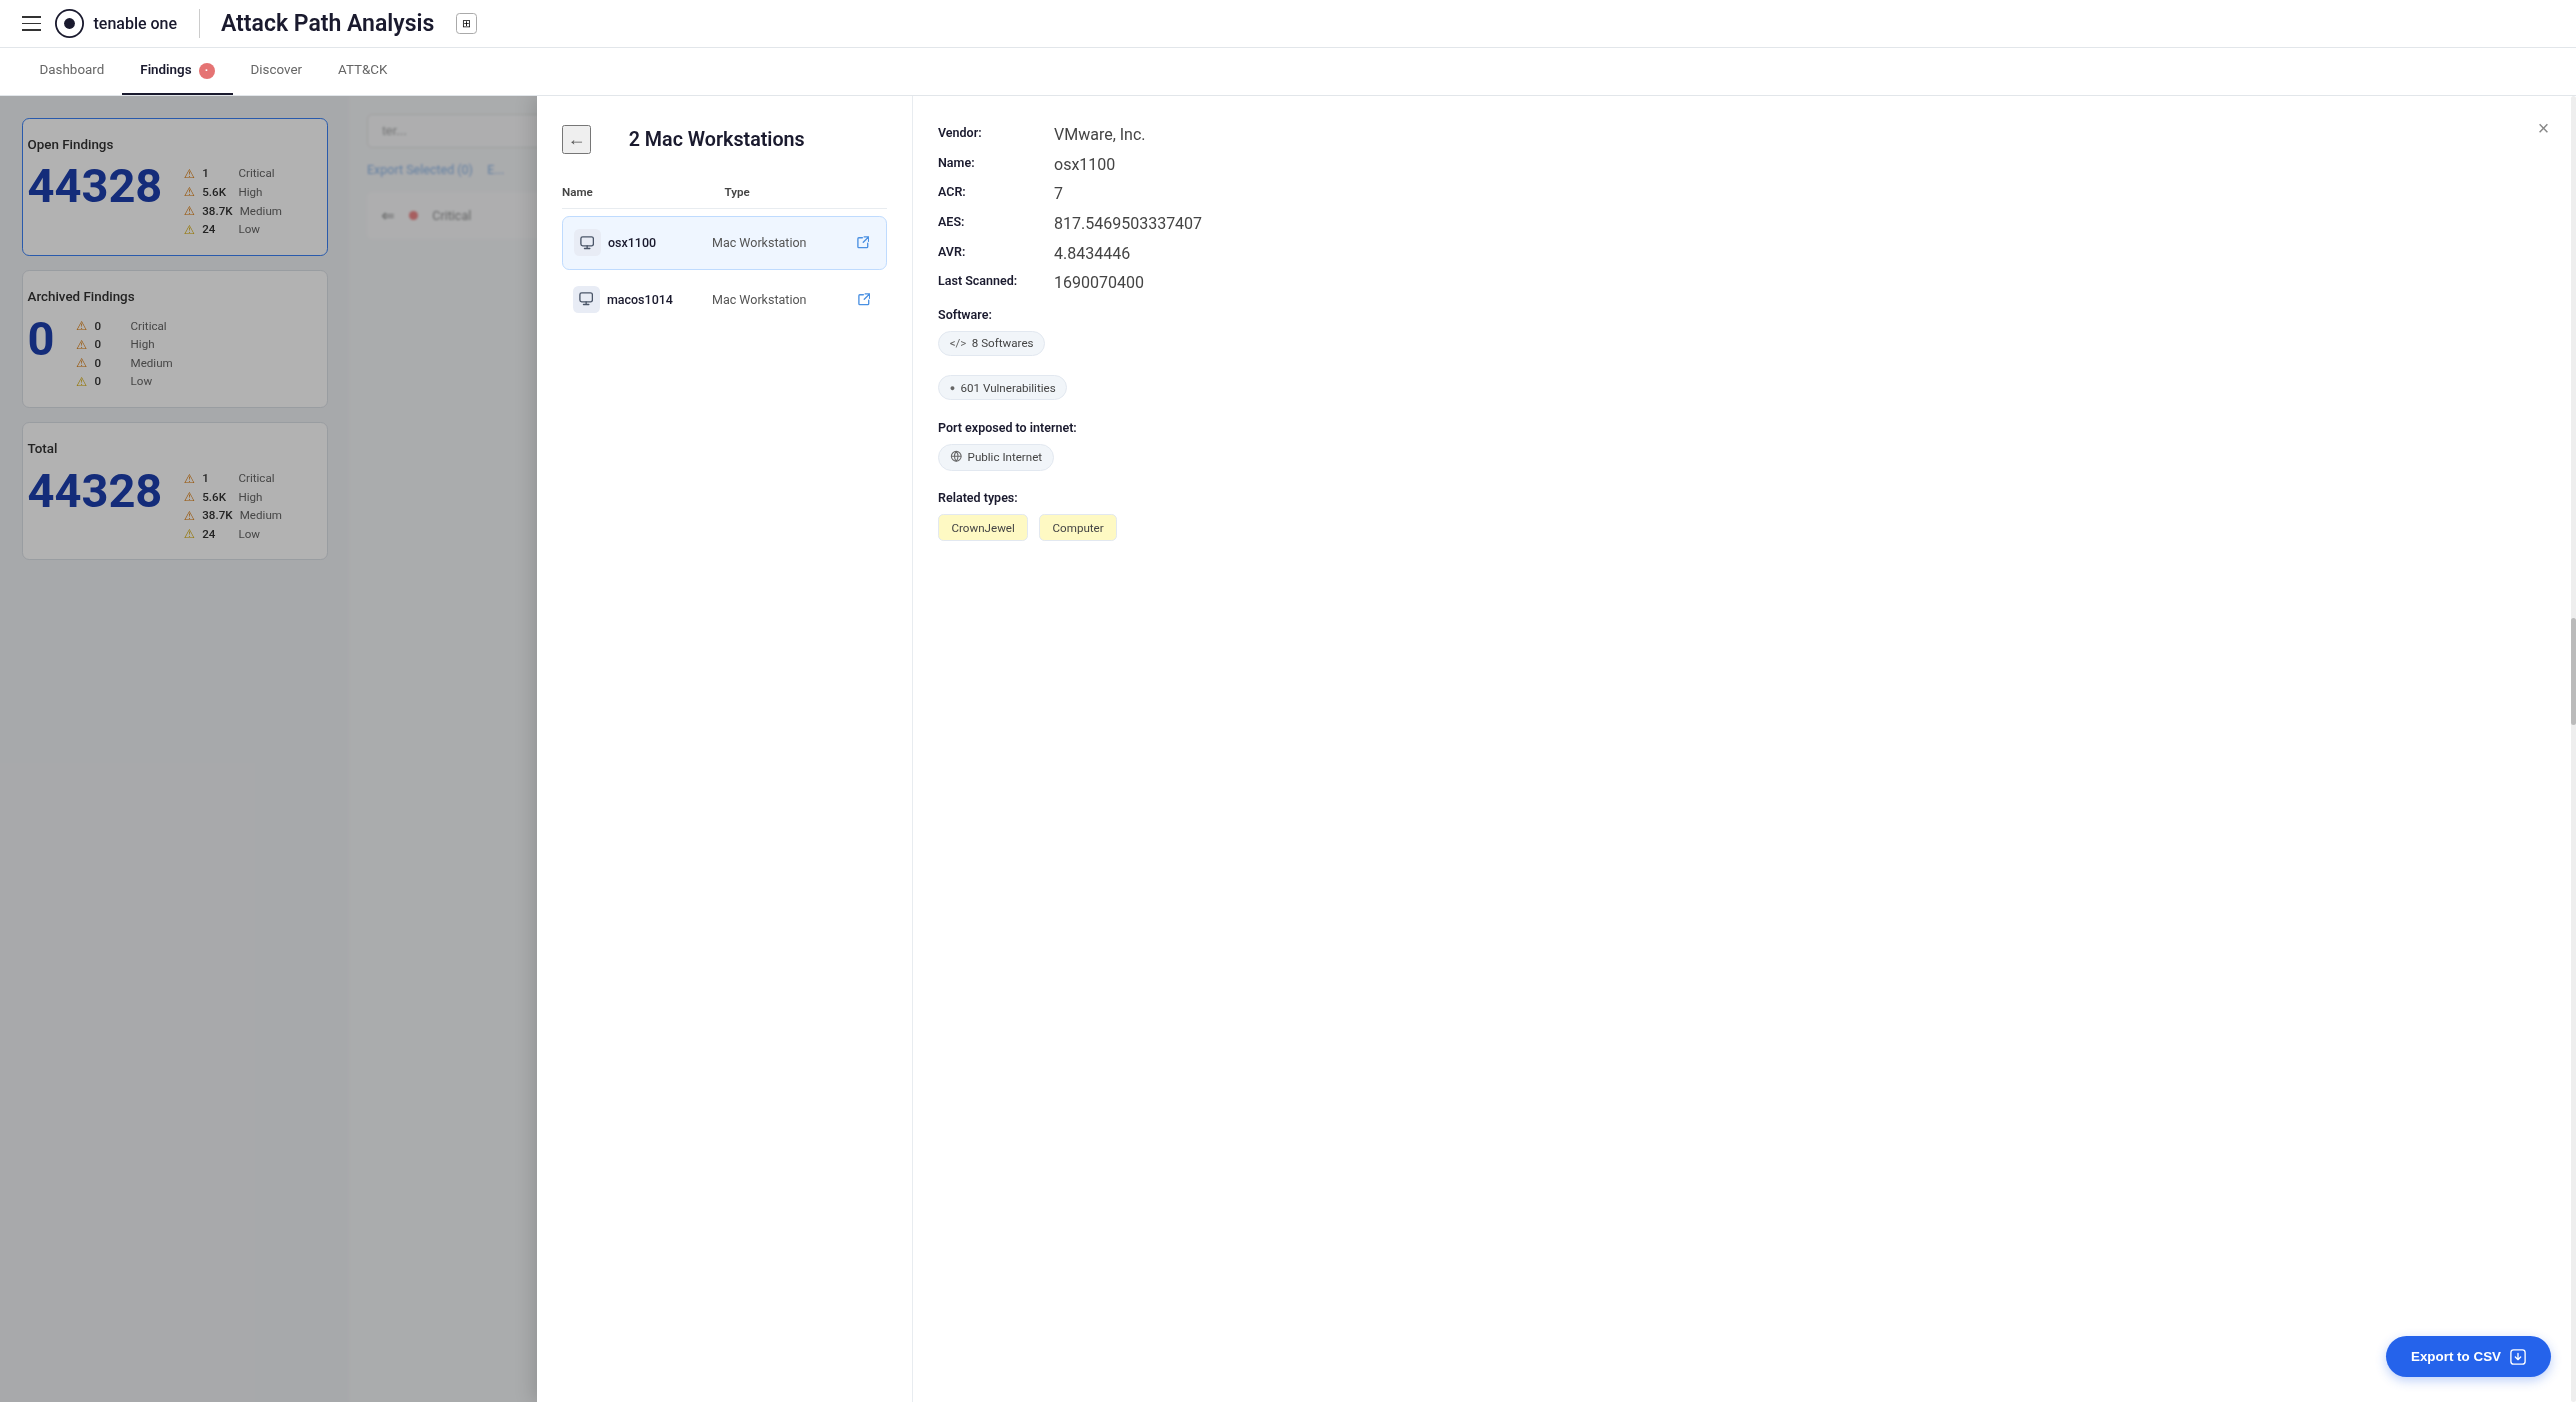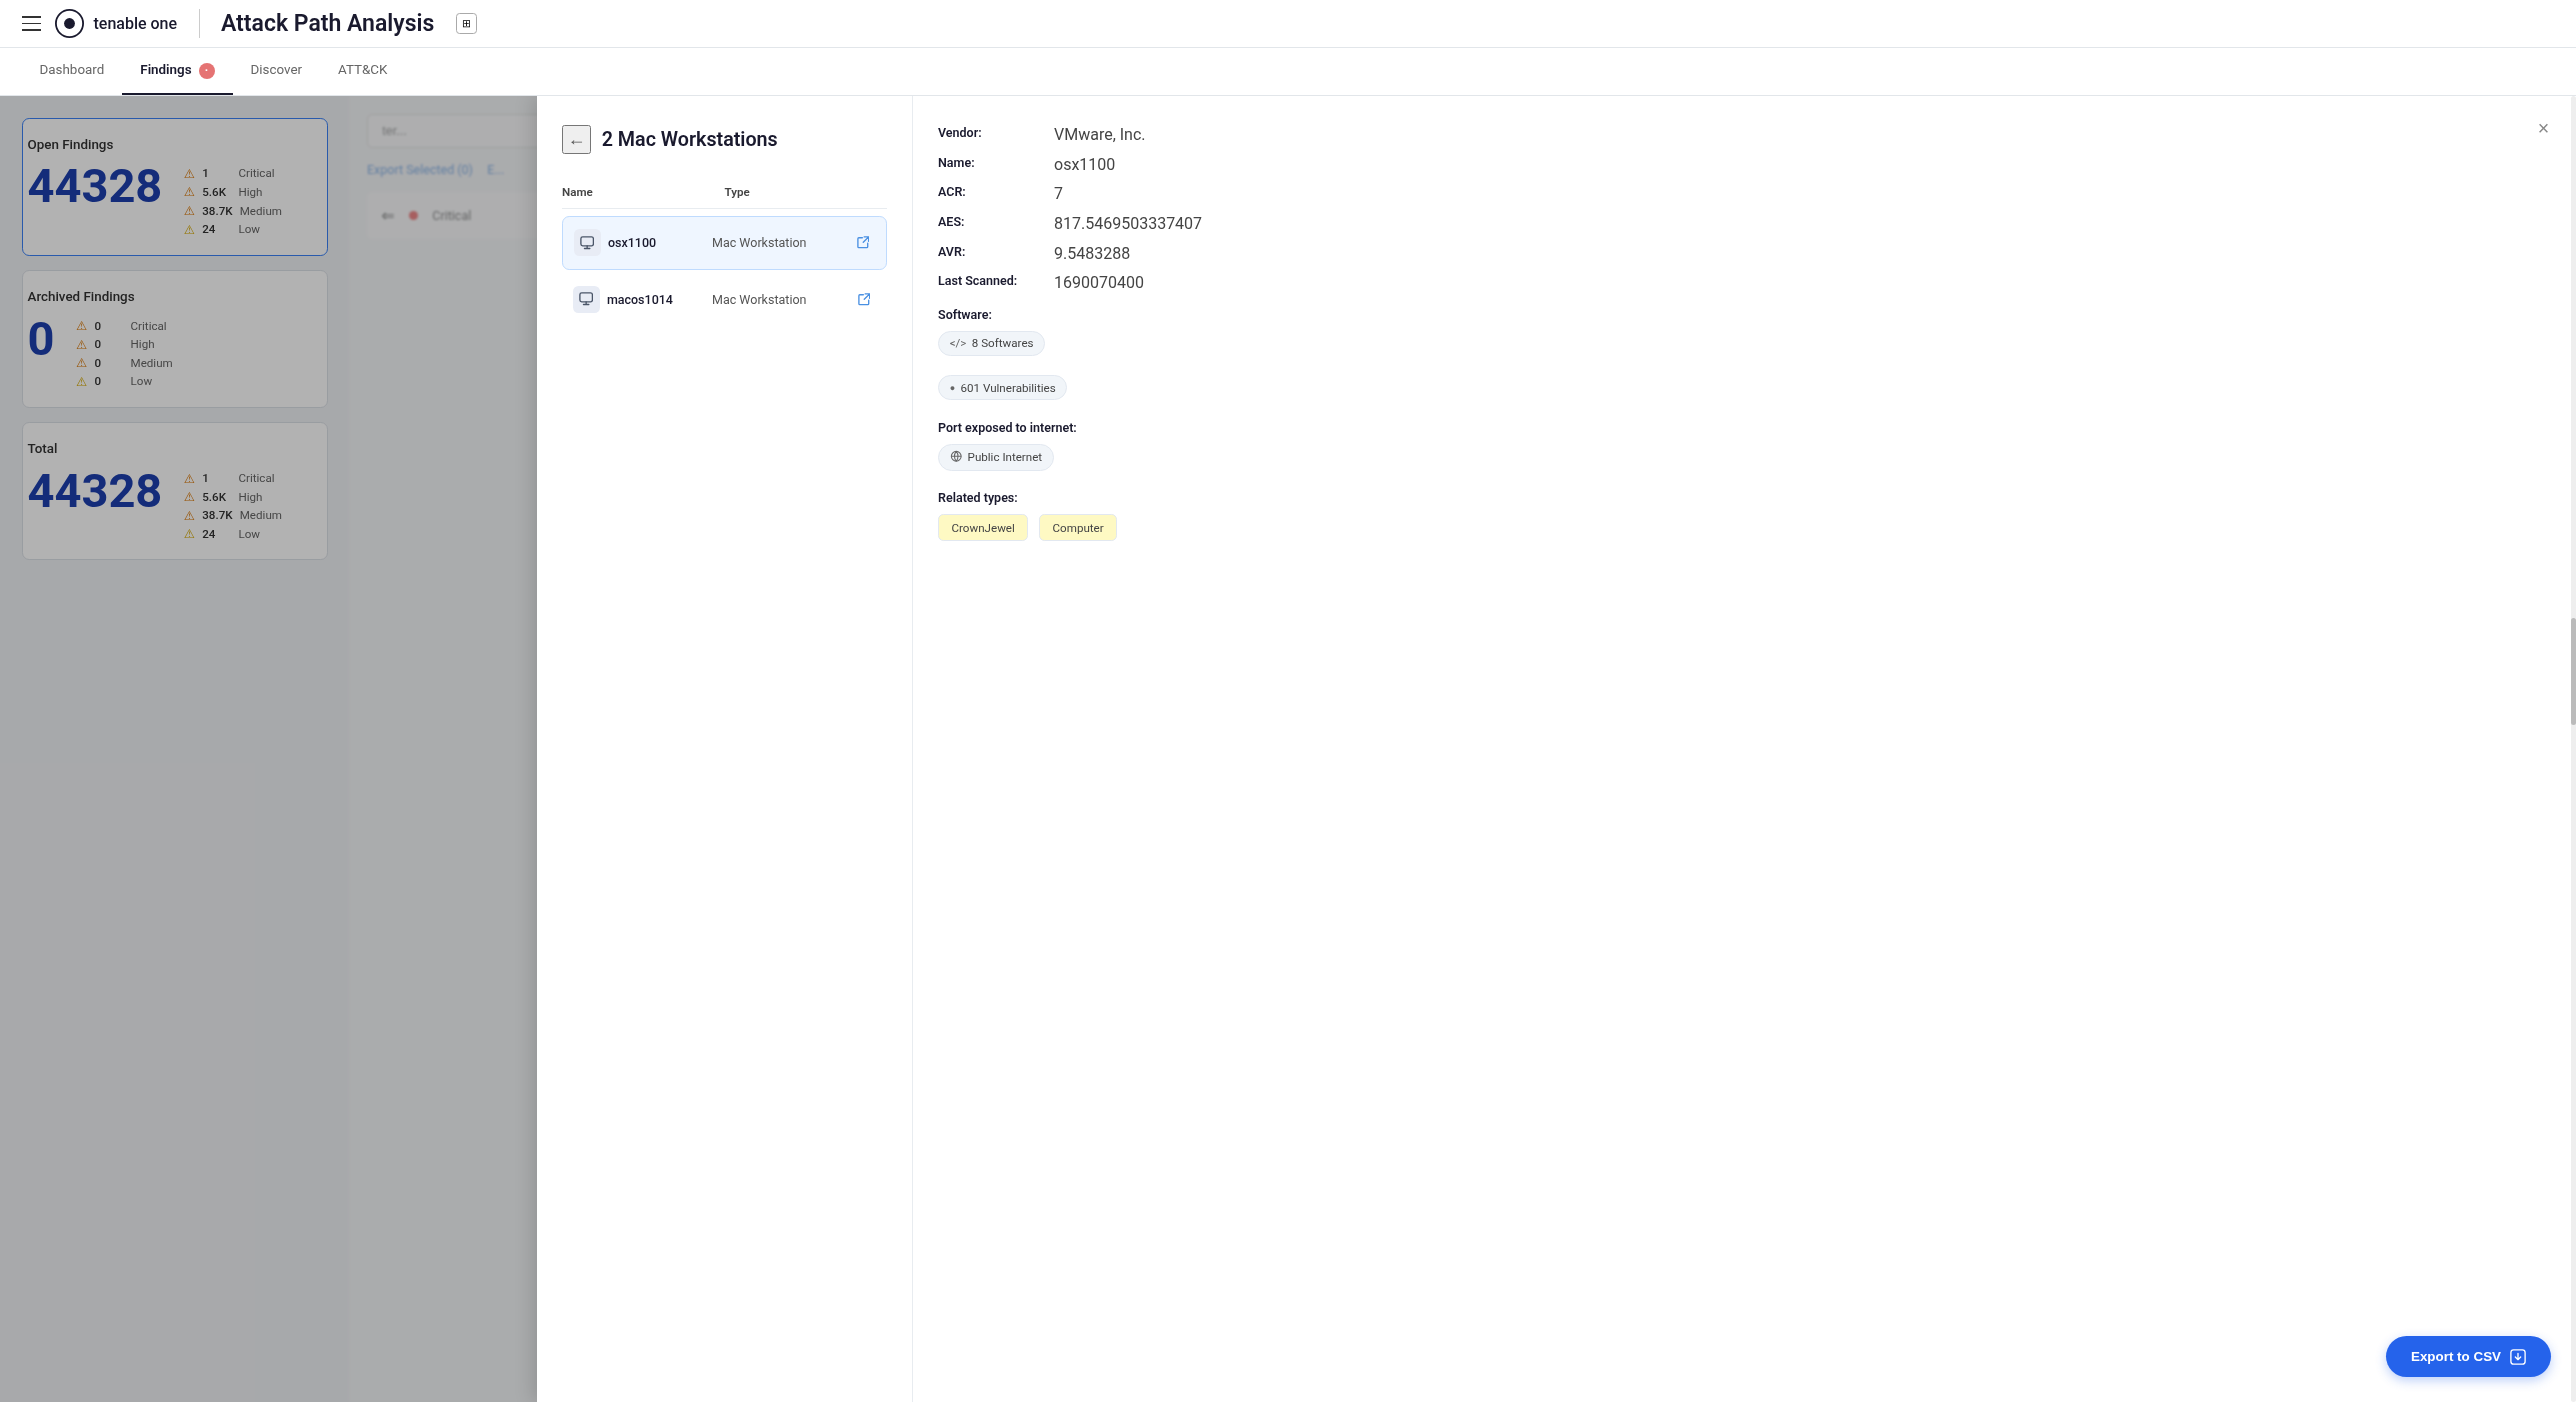--- a/index.html
+++ b/index.html
@@ -54,21 +54,21 @@
     
     .overlay-backdrop { position: absolute; top: 0; left: 0; right: 0; bottom: 0; background: rgba(0,0,0,0.3); z-index: 10; }
 
     
     .modal-panel { position: absolute; top: 0; right: 0; bottom: 0; left: 537px; background: #fff; z-index: 20; display: flex; box-shadow: -3.6px 0 18px rgba(0,0,0,0.15); }
 
     
     .asset-list-section { width: 376px; flex-shrink: 0; padding: 29px 25px; border-right: 0.9px solid #e8ecf0; display: flex; flex-direction: column; }
     .modal-back { display: flex; align-items: center; gap: 10.7px; margin-bottom: 21.5px; }
     .back-btn { width: 29px; height: 29px; display: flex; align-items: center; justify-content: center; cursor: pointer; color: #555; font-size: 18px; }
-    .modal-title { font-size: 19.7px; font-weight: 600; color: #1a1a2e; }
+    .modal-title { font-size: 19.7px; font-weight: 600; color: #1a1a2e; margin-left: 27px; }
     .asset-table { flex: 1; }
     .asset-table-header { display: flex; padding: 9px 0; border-bottom: 1.8px solid #e8ecf0; margin-bottom: 7.2px; }
     .asset-col-name { flex: 1; font-size: 11.6px; font-weight: 600; color: #444; }
     .asset-col-type { flex: 1; font-size: 11.6px; font-weight: 600; color: #444; }
     .asset-row { display: flex; align-items: center; padding: 12.5px 10.7px; border-radius: 7.2px; cursor: pointer; margin-bottom: 3.6px; }
     .asset-row.active { background: #eff6ff; border: 0.9px solid #bfdbfe; }
     .asset-name-cell { flex: 1; display: flex; align-items: center; gap: 7.2px; }
     .asset-icon { width: 27px; height: 27px; background: #e8ecf5; border-radius: 5.4px; display: flex; align-items: center; justify-content: center; font-size: 12.5px; color: #4a5568; }
     .asset-name-label { font-size: 12.5px; color: #1a1a2e; font-weight: 500; }
     .asset-type-cell { flex: 1; font-size: 12.5px; color: #555; }
@@ -308,21 +308,21 @@
           <div class="detail-row">
             <span class="detail-label">ACR:</span>
             <span class="detail-value">7</span>
           </div>
           <div class="detail-row">
             <span class="detail-label">AES:</span>
             <span class="detail-value">817.5469503337407</span>
           </div>
           <div class="detail-row">
             <span class="detail-label">AVR:</span>
-            <span class="detail-value">9.5483288</span>
+            <span class="detail-value">4.8434446</span>
           </div>
           <div class="detail-row">
             <span class="detail-label">Last Scanned:</span>
             <span class="detail-value">1690070400</span>
           </div>
         </div>
 
         <div class="detail-group">
           <div class="section-label">Software:</div>
           <div class="chip">

